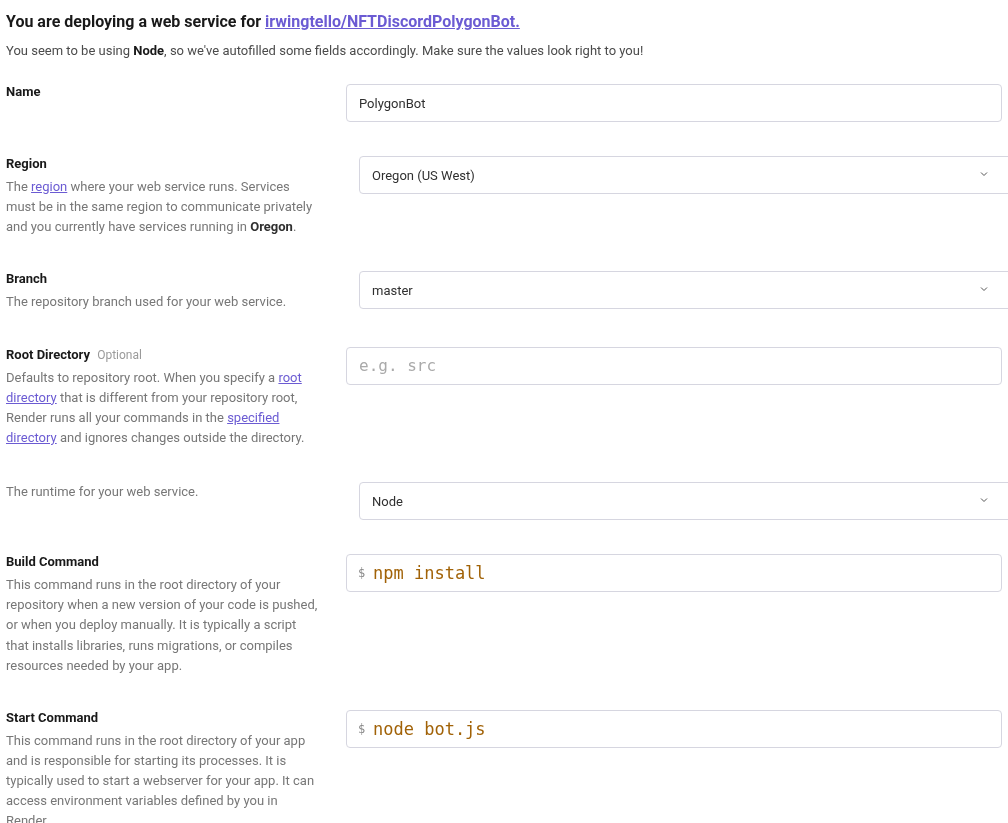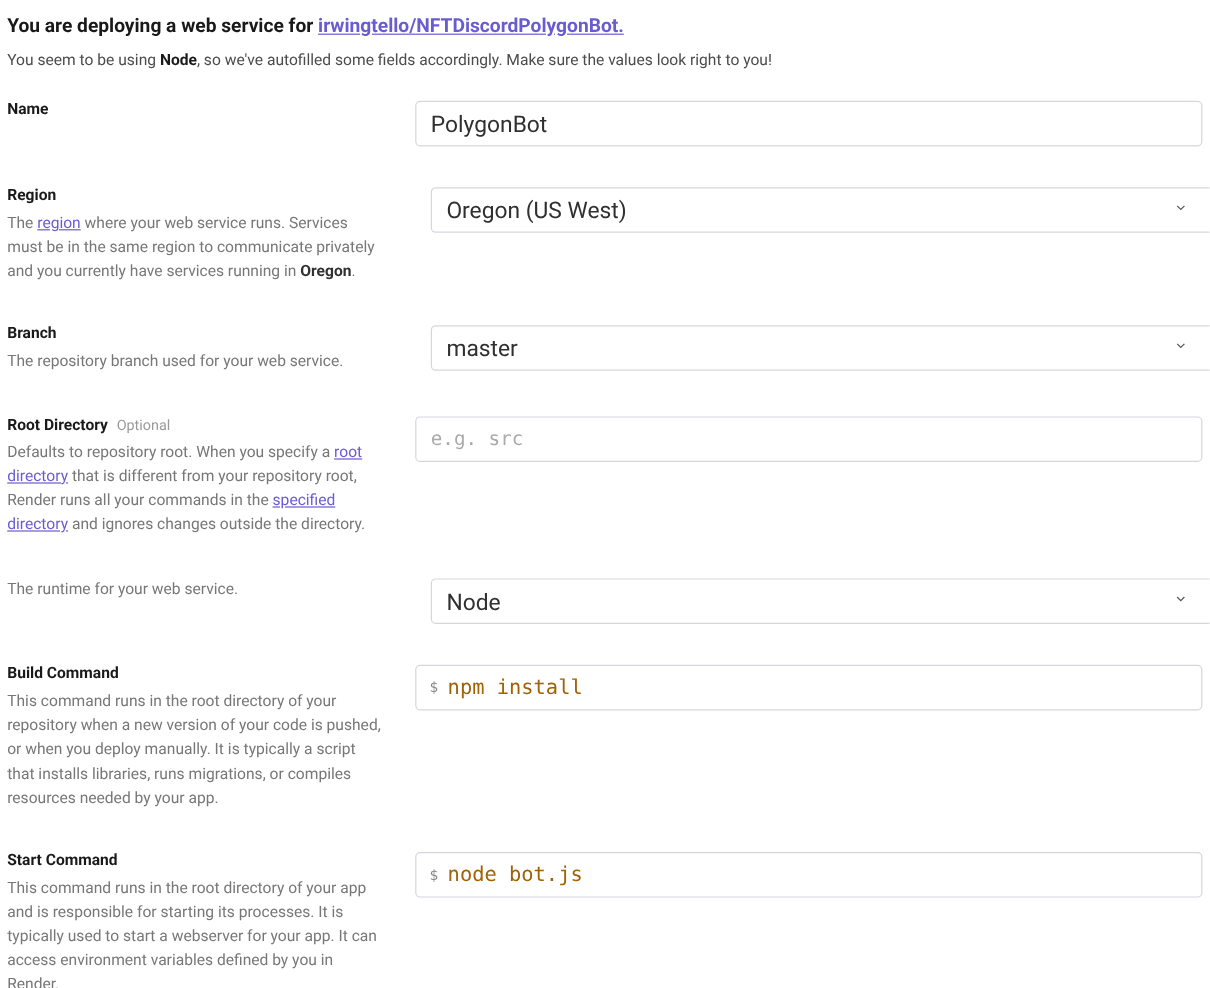--- a/index.html
+++ b/index.html
@@ -58,21 +58,21 @@
   .field-help .bold { font-weight: 700; color: #303030; }
   .field-help .link { color: #6b5bd3; }
 
   .input-col { flex: 1; }
   .text-input, .select-input, .mono-input {
     width: 100%;
     height: 38px;
     border: 1px solid #d6d6e0;
     border-radius: 4px;
     padding: 0 12px;
-    font-size: 19px;
+    font-size: 13px;
     color: #303030;
     background: #fff;
     outline: none;
     font-family: inherit;
   }
   .text-input::placeholder, .mono-input::placeholder { color: #aaa; }
   .select-wrap { position: relative; }
   .select-input {
     appearance: none;
     -webkit-appearance: none;

